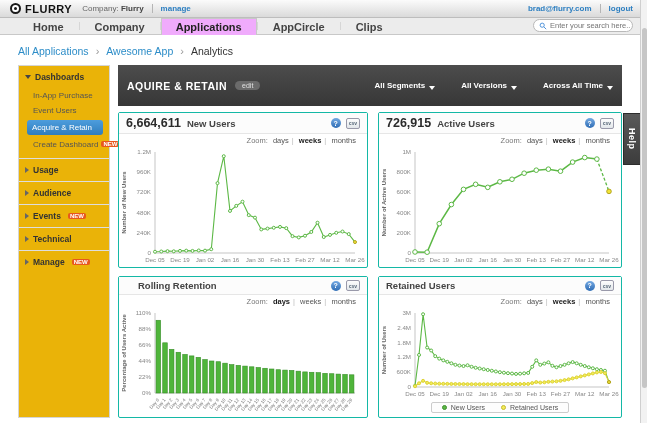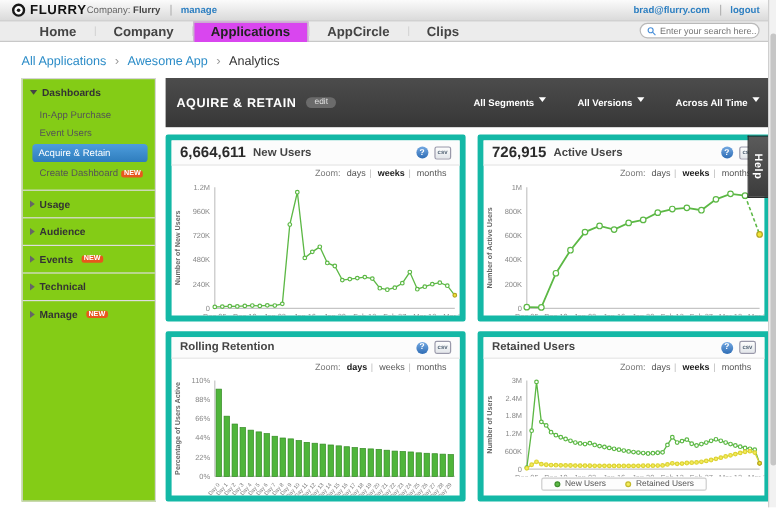--- a/index.html
+++ b/index.html
@@ -6,68 +6,68 @@
   html,body { width:647px; height:423px; overflow:hidden; }
   body { font-family:"Liberation Sans", sans-serif; background:#fff; position:relative; color:#333; }
 
   
   .topbar { height:18px; background:linear-gradient(#fbfbfb,#dadada); border-bottom:1px solid #bdbdbd;
             display:flex; align-items:center; padding:0 14px 0 10px; }
   .logo { display:flex; align-items:center; gap:4px; }
   .logo-disc { width:11px; height:11px; border-radius:50%; border:2px solid #1a1a1a; position:relative; background:#fff; }
   .logo-disc::after { content:""; position:absolute; left:2px; top:2px; width:3px; height:3px; border-radius:50%; background:#1a1a1a; }
   .brand { font-size:11px; font-weight:bold; letter-spacing:.5px; color:#111; }
-  .company { font-size:8px; color:#666; }
+  .company { font-size:8px; color:#666; margin-left:10px; }
   .company b { color:#444; font-weight:bold; }
   .tb-sep { width:1px; height:9px; background:#b5b5b5; margin:0 8px; }
   .tb-link { font-size:8px; font-weight:bold; color:#2d7fc1; cursor:pointer; }
   .tb-right { margin-left:auto; display:flex; align-items:center; }
 
   
   .navrow { height:17px; background:#ececec; border-bottom:1px solid #c8c8c8; display:flex; align-items:flex-end; padding:0 14px 0 18px; position:relative; }
   .tabs { display:flex; height:100%; align-items:stretch; }
   .tab { font-size:11px; font-weight:bold; color:#444; padding:3px 14px 2px; display:flex; align-items:center; cursor:pointer; border:1px solid transparent; border-bottom:none; }
-  .tab.active { background:#d946ef; border-color:#c8c8c8; margin-bottom:-1px; padding-bottom:3px; color:#222; }
+  .tab.active { background:#f0abfc; border-color:#c8c8c8; margin-bottom:-1px; padding-bottom:3px; color:#222; }
   .tab-sep { width:1px; background:#d6d6d6; margin:4px 0; }
   .search { margin-left:auto; margin-bottom:2px; display:flex; align-items:center; background:#fff; border:1px solid #b9b9b9; border-radius:8px; height:13px; width:100px; padding:0 5px; }
   .search input { border:none; outline:none; flex:1; font-size:7.5px; color:#999; font-family:"Liberation Sans",sans-serif; background:transparent; width:80px; }
   .mag { flex:none; margin-right:3px; }
 
   
   .breadcrumb { margin:10px 0 8px 18px; font-size:10.5px; display:flex; align-items:center; gap:7px;text-align:right; }
   .bc-link { color:#2d8dc8; cursor:pointer; }
   .bc-sep { color:#999; font-size:11px; }
   .bc-current { color:#333; }
 
   
   .content { display:flex; margin:0 18px; gap:8px; }
-  .sidebar { width:112px; background:#84cc16; border:1px solid #d5d5d5; min-height:338px; flex:none; }
+  .sidebar { width:92px; background:#eab308; border:1px solid #d5d5d5; min-height:338px; flex:none; }
   .main { width:504px; flex:none; }
 
   
   .sb-sec { border-bottom:1px solid #ddd; }
   .sb-head { display:flex; align-items:center; gap:4px; padding:6px 6px; font-size:8.5px; font-weight:bold; color:#333; cursor:pointer; }
   .tri-d { width:0; height:0; border-left:3px solid transparent; border-right:3px solid transparent; border-top:4px solid #444; }
   .tri-r { width:0; height:0; border-top:3px solid transparent; border-bottom:3px solid transparent; border-left:4px solid #666; }
   .sb-items { padding:0 4px 6px 10px; }
   .sb-item { font-size:8px; color:#555; padding:3px 4px; cursor:pointer; white-space:nowrap; }
   .sb-item.selected { background:linear-gradient(#4d9ddd,#2f7dbd); color:#fff; font-weight:normal; border-radius:3px; margin:2px 2px 2px -2px; padding:3px 5px; }
   .badge { display:inline-block; background:#e8571d; color:#fff; font-size:6px; font-weight:bold; border-radius:2px; padding:0 2px; margin-left:3px; vertical-align:1px; }
 
   
   .mhead { height:41px; background:linear-gradient(#4c4c4c,#373737); display:flex; align-items:center; padding:0 9px; margin-bottom:6px; }
   .mtitle { color:#fff; font-size:10.5px; font-weight:bold; letter-spacing:.5px; }
   .edit-pill { background:#6b6b6b; color:#e0e0e0; font-size:7px; border-radius:7px; padding:1px 7px; margin-left:8px; cursor:pointer; }
   .filters { margin-left:auto; display:flex; gap:26px; }
-  .filter { color:#fff; font-size:8px; font-weight:bold; display:flex; align-items:flex-start; gap:4px; cursor:pointer; }
+  .filter { color:#fff; font-size:8px; font-weight:bold; display:flex; align-items:flex-end; gap:4px; cursor:pointer; }
   .tri-w { width:0; height:0; border-left:3.5px solid transparent; border-right:3.5px solid transparent; border-top:4px solid #fff; }
 
   
   .charts { display:grid; grid-template-columns:250px 244px; gap:8px 10px; }
-  .panel { background:#fff; border:5px solid #14b8a6; border-radius:2px; display:flex; flex-direction:column; }
+  .panel { background:#fff; border:1px solid #14b8a6; border-radius:2px; display:flex; flex-direction:column; }
   .panel.h1 { height:156px; }
   .panel.h2 { height:142px; }
   .p-head { display:flex; align-items:center; padding:3px 7px; border-bottom:1px solid #e6e6e6; background:#fcfcfc; flex:none; }
   .p-val { font-size:12.5px; font-weight:bold; color:#2b2b2b; }
   .p-title { font-size:9.5px; font-weight:bold; color:#444; margin-left:6px; }
   .p-icons { margin-left:auto; display:flex; align-items:center; gap:5px; }
   .help-ic { width:10px; height:10px; border-radius:50%; background:linear-gradient(#74a9e2,#2f6db5); color:#fff; font-size:7px; font-weight:bold; display:flex; align-items:center; justify-content:center; cursor:pointer; }
   .csv-ic { font-size:5px; color:#567; border:1px solid #99a; background:linear-gradient(#fdfdfd,#e2e6ea); border-radius:2px; padding:1.5px 2px; cursor:pointer; font-weight:bold; }
   .zoom-row { text-align:right; font-size:7.5px; color:#777; padding:2px 8px 0; flex:none; }
   .zoom-row .zo { color:#555; cursor:pointer; margin:0 3px; }
@@ -328,21 +328,21 @@
               <circle cx="181.5" cy="26.189999999999994" r="2.3" fill="#ffffff" stroke="#5cb845" stroke-width="1"></circle>
               <circle cx="193.625" cy="17.099999999999998" r="2.3" fill="#ffffff" stroke="#5cb845" stroke-width="1"></circle>
               <circle cx="205.75" cy="12.555000000000005" r="2.3" fill="#ffffff" stroke="#5cb845" stroke-width="1"></circle>
               <circle cx="217.875" cy="14.069999999999995" r="2.3" fill="#ffffff" stroke="#5cb845" stroke-width="1"></circle>
               <circle cx="230" cy="46.39" r="2.3" fill="#f2e436" stroke="#b3a422" stroke-width="1"></circle>
             </svg></div>
       </div>
 
       <div class="panel h2">
         <div class="p-head">
-          <span class="p-title" style="margin-left:0;">Rolling Retention</span>
+          <span class="p-title" style="margin-left:12px;">Rolling Retention</span>
           <span class="p-icons">
             <span class="help-ic">?</span>
             <span class="csv-ic">csv</span>
           </span>
         </div>
         <div class="zoom-row">
           <span class="zl">Zoom:</span>
           <span class="zo active">days</span><span class="sep">|</span>
           <span class="zo">weeks</span><span class="sep">|</span>
           <span class="zo">months</span>

